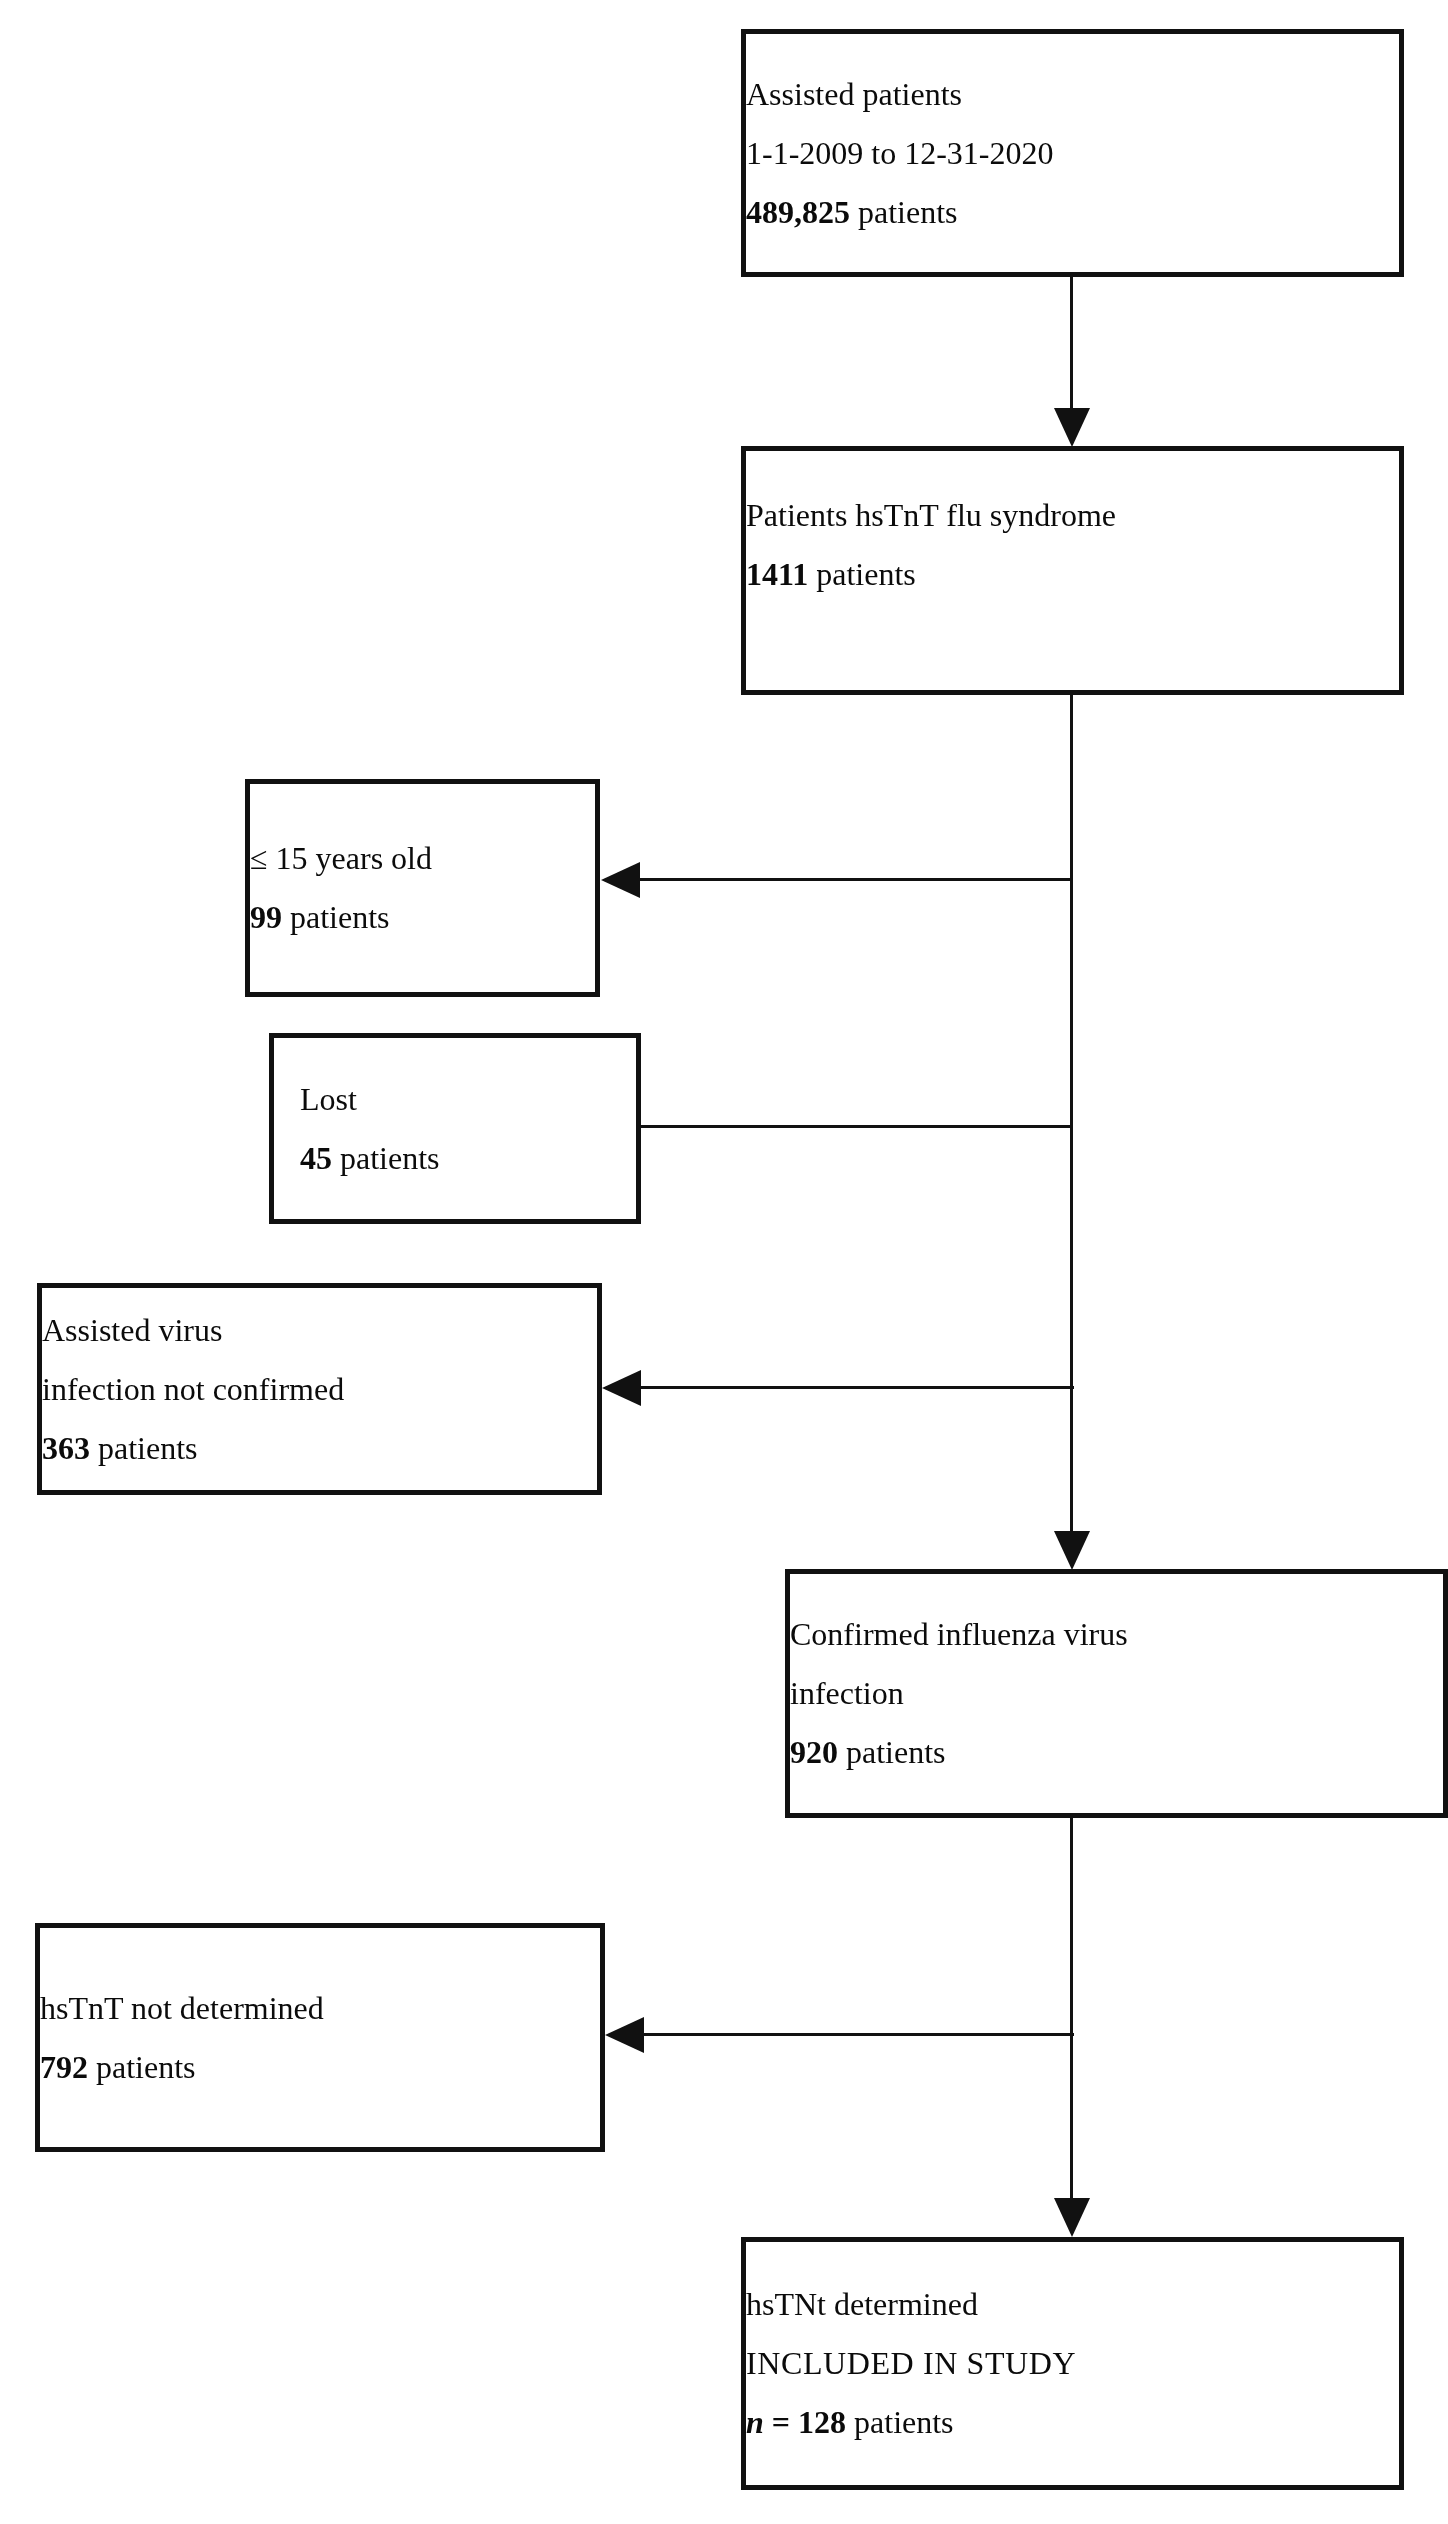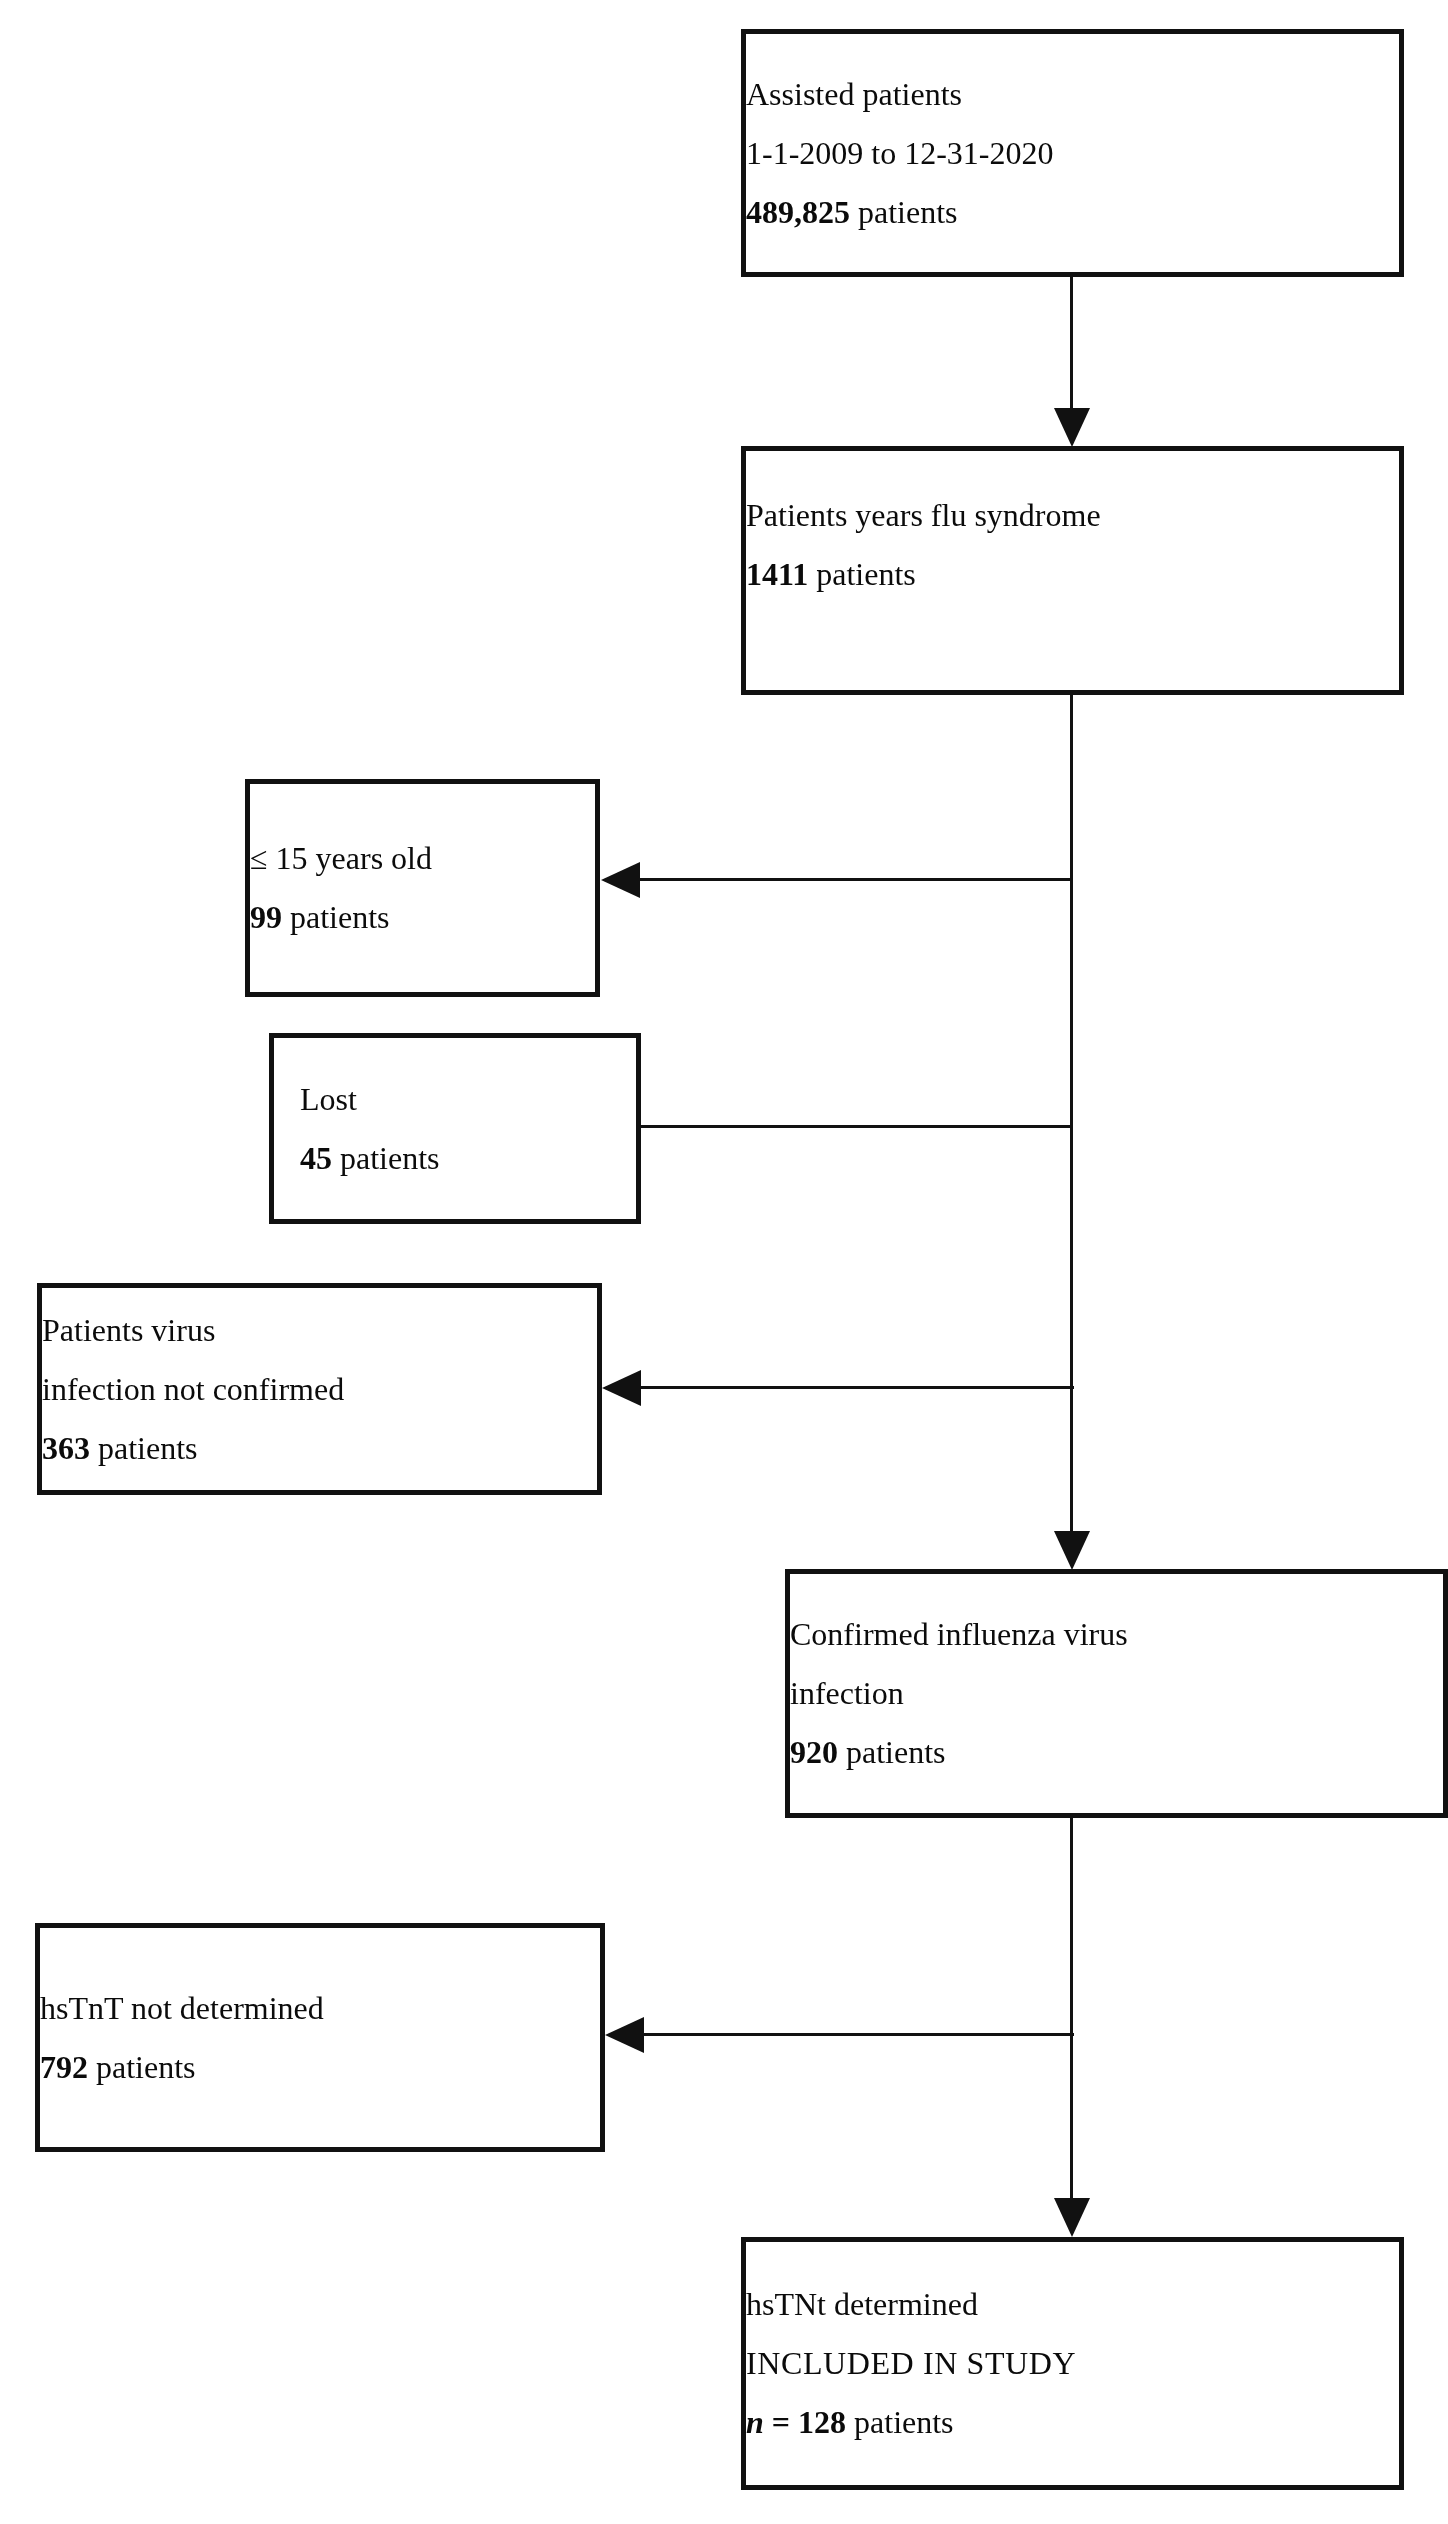--- a/index.html
+++ b/index.html
@@ -61,21 +61,21 @@
   <div class="box" style="left:741px; top:29px; width:663px; height:248px;">
     <div class="line">Assisted patients</div>
     <div class="line">1-1-2009 to 12-31-2020</div>
     <div class="line"><span class="num">489,825</span><span> patients</span></div>
   </div>
 
   <div class="vline" style="left:1070px; top:277px; height:135px;"></div>
   <div class="arrow-down" style="left:1054px; top:408px;"></div>
 
   <div class="box" style="left:741px; top:446px; width:663px; height:249px; justify-content:flex-start; padding-top:35px;">
-    <div class="line">Patients years flu syndrome</div>
+    <div class="line">Patients hsTnT flu syndrome</div>
     <div class="line"><span class="num">1411</span><span> patients</span></div>
   </div>
 
   <div class="vline" style="left:1070px; top:695px; height:840px;"></div>
   <div class="arrow-down" style="left:1054px; top:1531px;"></div>
 
   <div class="hline" style="left:634px; top:878px; width:439px;"></div>
   <div class="arrow-left" style="left:601px; top:862px;"></div>
 
   <div class="box" style="left:245px; top:779px; width:355px; height:218px;">
@@ -88,21 +88,21 @@
 
   <div class="box" style="left:269px; top:1033px; width:372px; height:191px;padding-left:26px;">
     <div class="line">Lost</div>
     <div class="line"><span class="num">45</span><span> patients</span></div>
   </div>
 
   <div class="hline" style="left:636px; top:1386px; width:438px;"></div>
   <div class="arrow-left" style="left:602px; top:1370px;"></div>
 
   <div class="box" style="left:37px; top:1283px; width:565px; height:212px;">
-    <div class="line">Patients virus</div>
+    <div class="line">Assisted virus</div>
     <div class="line">infection not confirmed</div>
     <div class="line"><span class="num">363</span><span> patients</span></div>
   </div>
 
   <div class="box" style="left:741px; top:1569px; width:663px; height:249px;margin-left:44px;">
     <div class="line">Confirmed influenza virus</div>
     <div class="line">infection</div>
     <div class="line"><span class="num">920</span><span> patients</span></div>
   </div>
 

